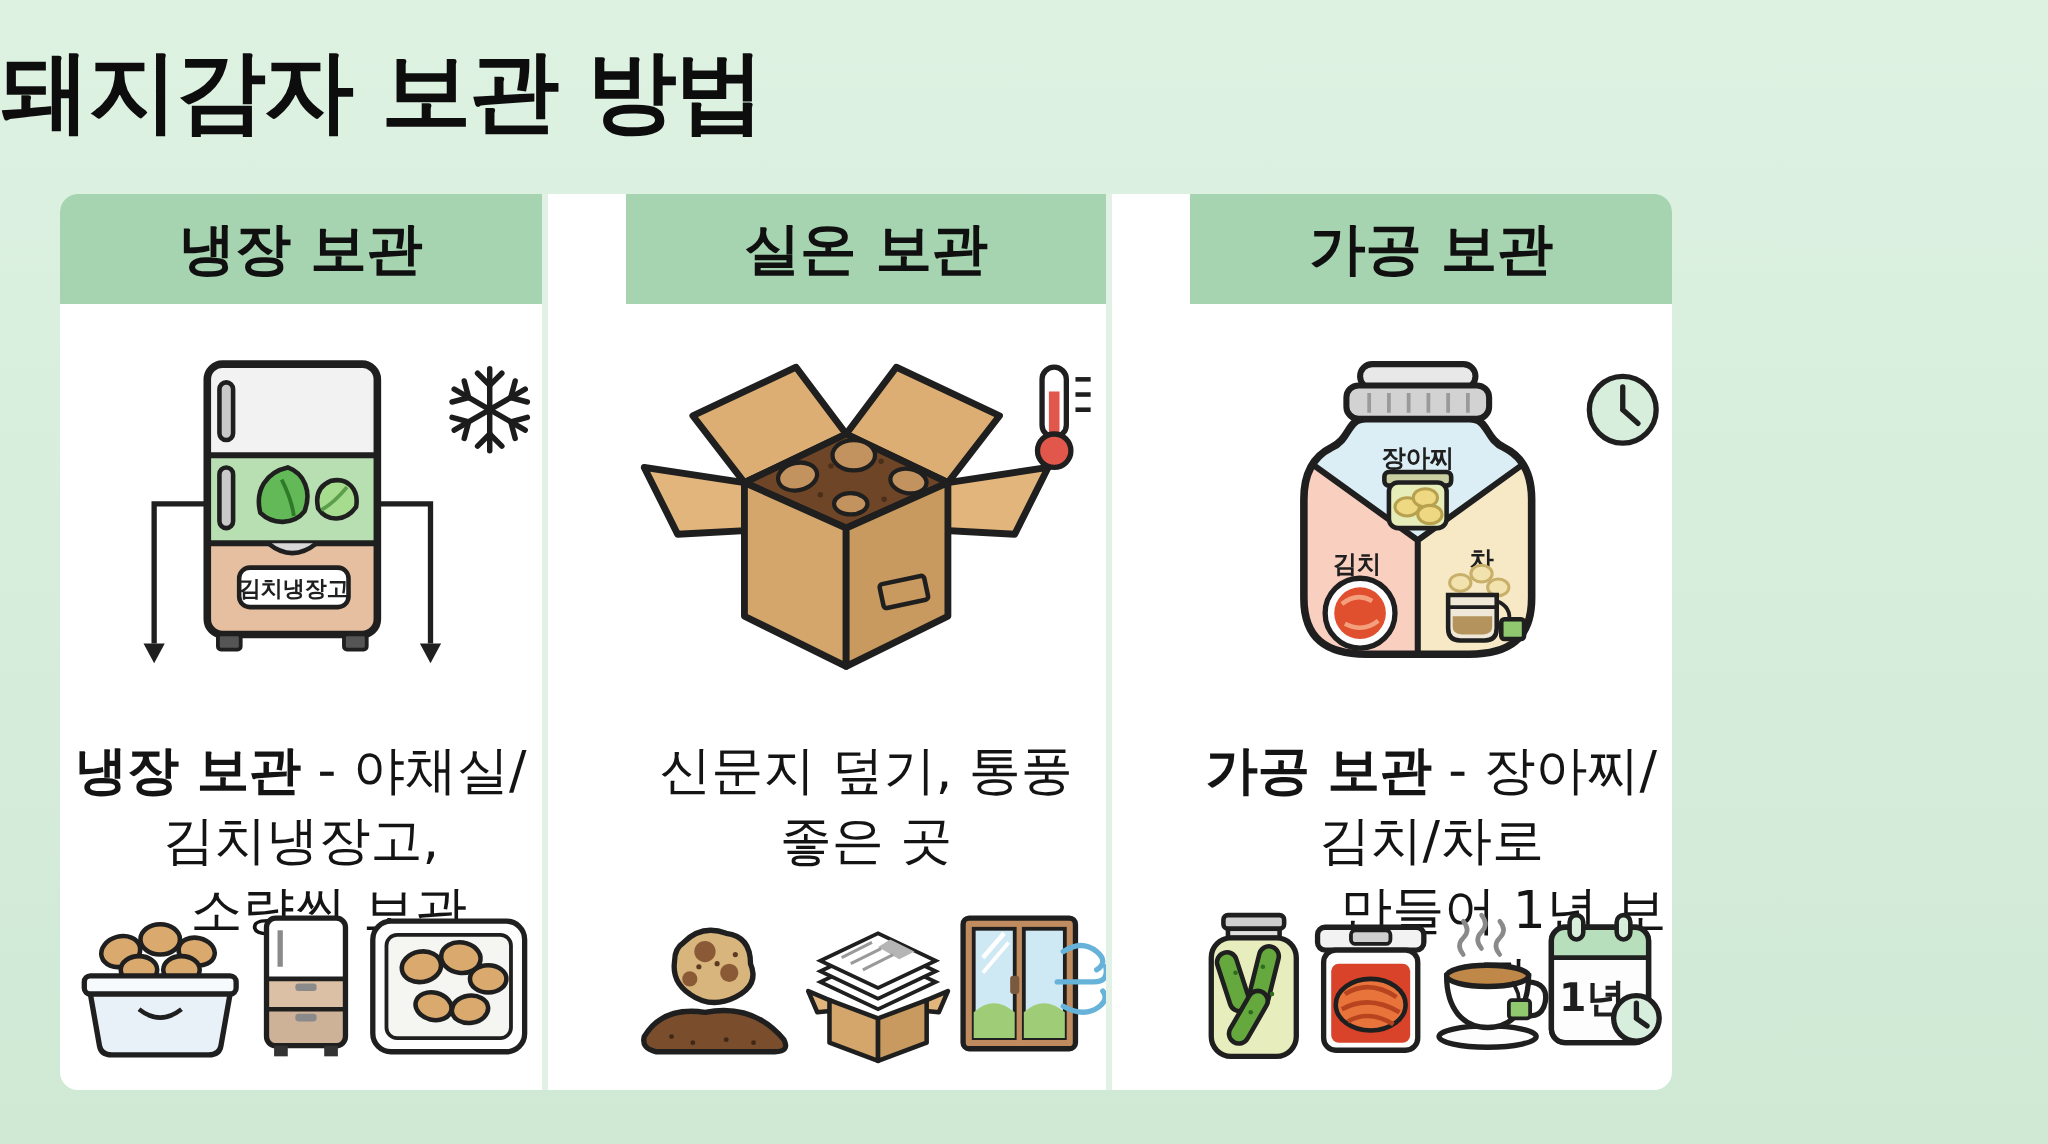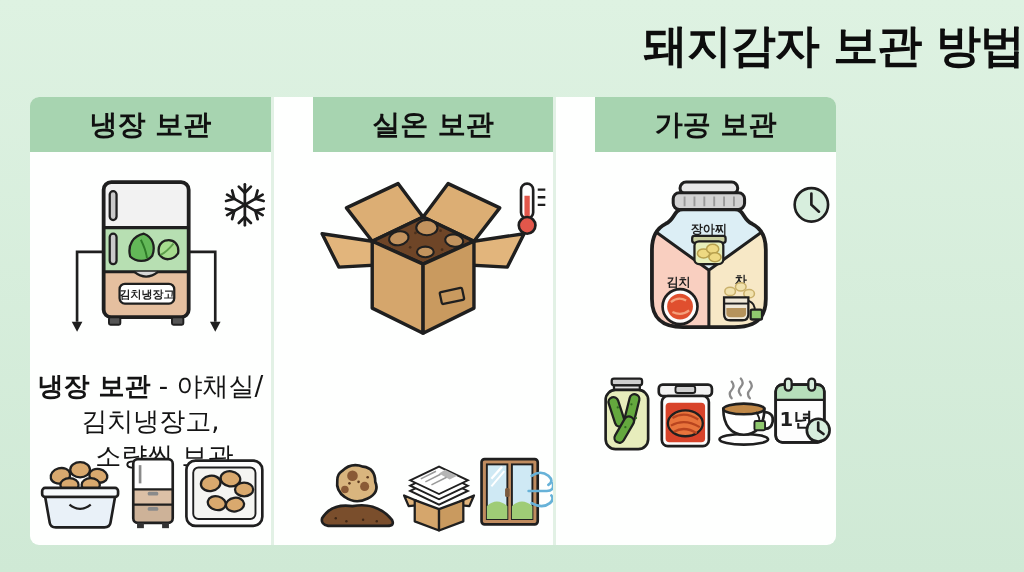--- a/index.html
+++ b/index.html
@@ -5,21 +5,21 @@
   * { box-sizing: border-box; margin: 0; padding: 0; }
   html,body { width:1024px; height:572px; }
   .stage {
     position: relative; width: 1024px; height: 572px;
     background: linear-gradient(180deg, #def2e2 0%, #cfe9d5 100%);
     font-family: "DejaVu Sans", "Liberation Sans", sans-serif;
     overflow: hidden; color: #141414;
   }
   .title {
     position: absolute; top: 16px; left: 0; width: 100%;
-    text-align: right; font-size: 45px; font-weight: 900;
+    text-align: left; font-size: 45px; font-weight: 900;
     letter-spacing: -1px; color: #0d0d0d;
   }
   .panel {
     position: absolute; left: 30px; top: 97px; width: 806px; height: 448px;
     background: #fefffe; border-radius: 9px; overflow: hidden;
     display: flex;
   }
   .col { flex: 1 1 0; display: flex; flex-direction: column; min-width: 0; }
   .col + .col { border-left: 3px solid #e2f1e5; padding-left: 39px; }
   .col-header {
@@ -188,20 +188,21 @@
           <line x1="296" y1="16" x2="306" y2="16" stroke="#1f1f1f" stroke-width="3"></line>
           <line x1="296" y1="26" x2="306" y2="26" stroke="#1f1f1f" stroke-width="3"></line>
           <line x1="296" y1="36" x2="306" y2="36" stroke="#1f1f1f" stroke-width="3"></line>
           <rect x="274" y="8" width="16" height="46" rx="8" fill="#ffffff" stroke="#1f1f1f" stroke-width="3.5"></rect>
           <rect x="278.5" y="24" width="7" height="32" fill="#e2574b"></rect>
           <circle cx="282" cy="63" r="11" fill="#e2574b" stroke="#1f1f1f" stroke-width="3.5"></circle>
         </g>
       </svg>
 
       <div class="desc">
+        <div class="line2">신문지 덮기, 통풍 좋은 곳</div>
       </div>
 
       <svg class="icons" viewBox="0 0 317 100">
 
         <g transform="translate(10,6)">
           <path d="M2,76 Q14,56 42,60 Q74,54 94,78 Q98,86 88,86 L10,86 Q0,84 2,76 Z" fill="#7a4e2c" stroke="#1f1f1f" stroke-width="3.5"></path>
           <g fill="#3f2817">
             <circle cx="20" cy="76" r="1.6"></circle>
               <circle cx="34" cy="80" r="1.6"></circle>
             <circle cx="56" cy="78" r="1.6"></circle>
@@ -300,20 +301,26 @@
           <line x1="170" y1="166" x2="202" y2="166" stroke="#1f1f1f" stroke-width="2.5"></line>
           <path d="M202,162 q10,4 8,14" stroke="#1f1f1f" stroke-width="2.5" fill="none"></path>
           <rect x="205" y="174" width="15" height="13" rx="2" fill="#8fc86e" stroke="#1f1f1f" stroke-width="3"></rect>
         </g>
         <g>
           <circle cx="285" cy="36" r="22" fill="#d7eedd" stroke="#1f1f1f" stroke-width="3.5"></circle>
           <path d="M285,36 V21 M285,36 L295,45" stroke="#1f1f1f" stroke-width="3.5" stroke-linecap="round" fill="none"></path>
         </g>
       </svg>
 
+      <div class="desc">
+        <div class="line1">
+          <span class="b">가공 보관</span><span class="r"> - 장아찌/김치/차로</span>
+        </div>
+        <div class="line2 shift-lg">만들어 1년 보관</div>
+      </div>
 
       <svg class="icons" viewBox="0 0 317 100">
 
         <g transform="translate(12,2)">
           <rect x="10" y="0" width="40" height="9" rx="3" fill="#cfcfcf" stroke="#1f1f1f" stroke-width="3"></rect>
           <rect x="13" y="9" width="34" height="6" fill="#e0e0e0" stroke="#1f1f1f" stroke-width="3"></rect>
           <rect x="2" y="15" width="56" height="78" rx="13" fill="#e7edbc" stroke="#1f1f1f" stroke-width="3.5"></rect>
           <g fill="#64a83e" stroke="#1f1f1f" stroke-width="3">
             <rect x="10" y="24" width="13" height="40" rx="6.5" transform="rotate(-18 16 44)"></rect>
             <rect x="30" y="20" width="13" height="42" rx="6.5" transform="rotate(14 36 41)"></rect>

